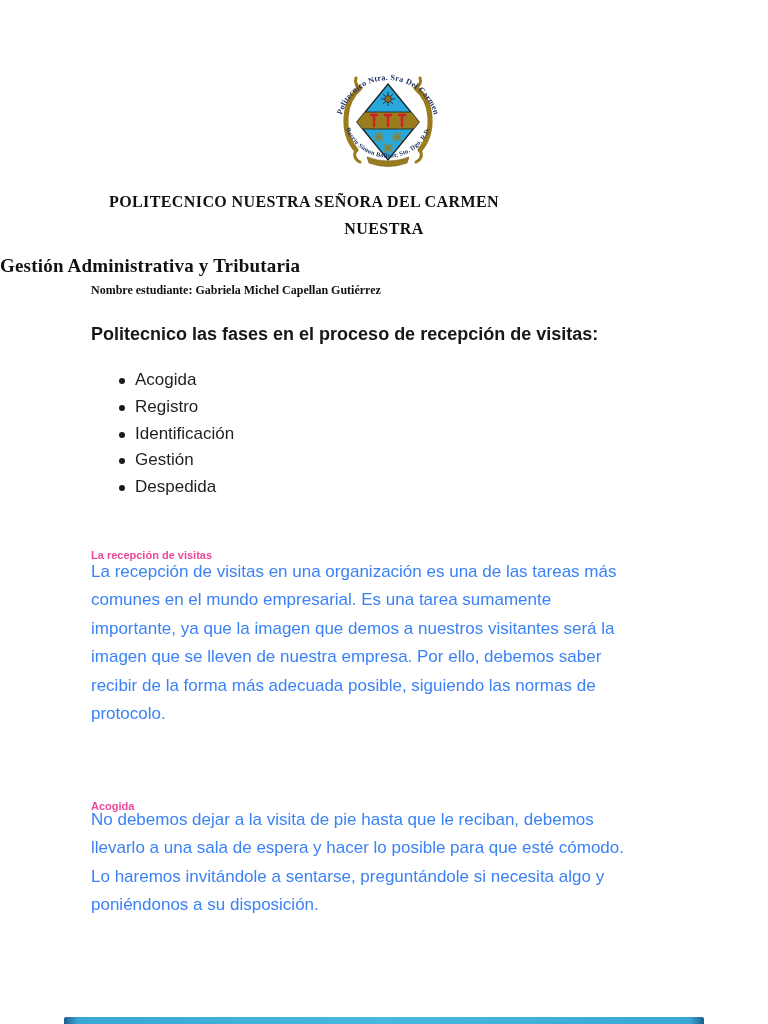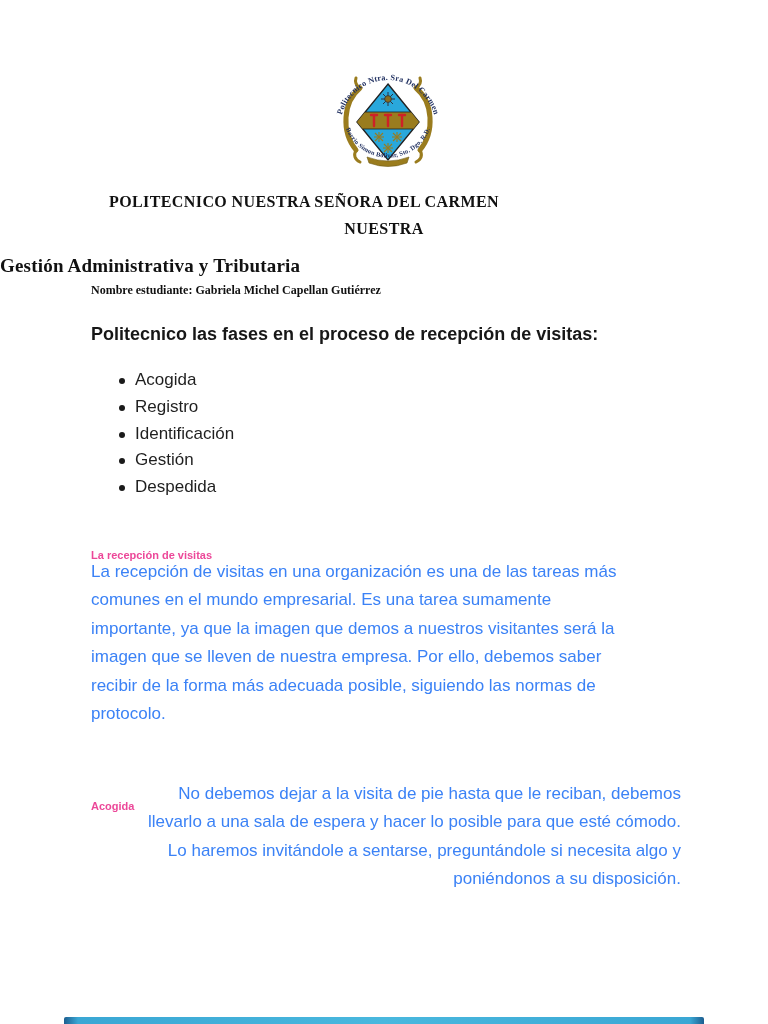--- a/index.html
+++ b/index.html
@@ -39,21 +39,21 @@
   
   .sec-heading{font-size:11px;font-weight:bold;color:#ec4899;margin-top:28px;}
   .sec1-heading{top:521px;left:91px;}
   .sec2-heading{top:772px;left:91px;}
   .body-par{
     left:91px;width:590px;
     font-size:17px;line-height:28.4px;color:#3b82f6;
     white-space:pre-line;
   }
   .par1{top:558px;}
-  .par2{top:780px;text-align:right;}
+  .par2{top:806px;}
   
   .next-page-strip{
     left:64px;bottom:0;width:640px;height:7px;
     border-radius:2px 2px 0 0;
     background:linear-gradient(to right,
       #1d5e90 0px, #3aa7d4 14px, #49b8de 50%,
       #3aa7d4 calc(100% - 14px), #1d5e90 100%);
   }
 </style>
 </head>

